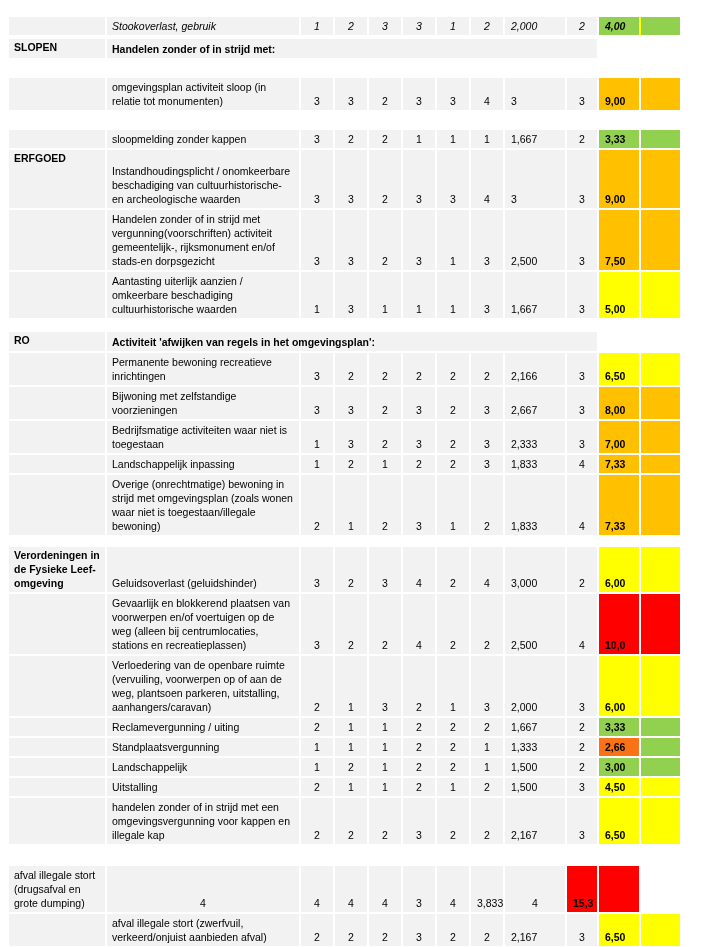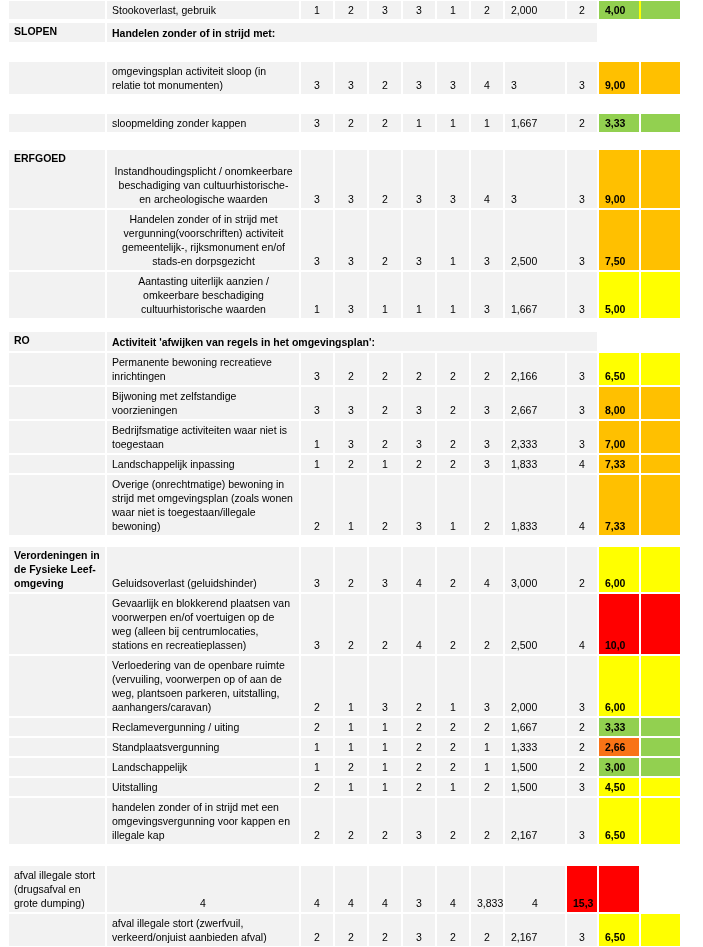--- a/index.html
+++ b/index.html
@@ -8,23 +8,23 @@
     width: 703px; height: 947px;
     background: #ffffff;
     font-family: "Liberation Sans", sans-serif;
     font-size: 10.5px;
     color: #000;
     overflow: hidden;
   }
   .sheet { padding: 1px 0 0 9px; width: 703px; }
   #sections { display: block; }
   .section { display: flex; flex-direction: column; row-gap: 2px; margin-top: 14px; }
-  .section:first-child { margin-top: 0; }
+  .section:first-child { margin-top: 16px; font-style: italic; }
   #sections .section:nth-child(2) { margin-top: 4px; gap: 20px; }
-  #sections .section:nth-child(3) { margin-top: 18px; text-align: center; }
+  #sections .section:nth-child(3) { margin-top: 2px; }
   #sections .section:nth-child(5) { margin-top: 12px; }
   #sections .section:nth-child(6) { margin-top: 22px; }
   #sections .section:nth-child(7) { margin-top: 38px; }
 
   .row {
     display: grid;
     grid-template-columns: 96px 192px repeat(6, 32px) 60px 30px 40px 39px;
     column-gap: 2px;
   }
   .header-row { min-height: 19px; }

